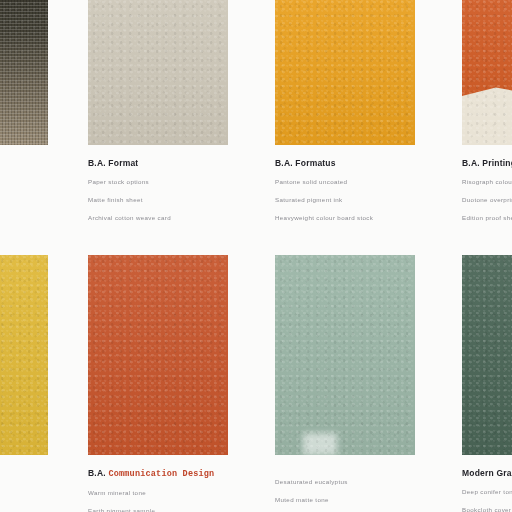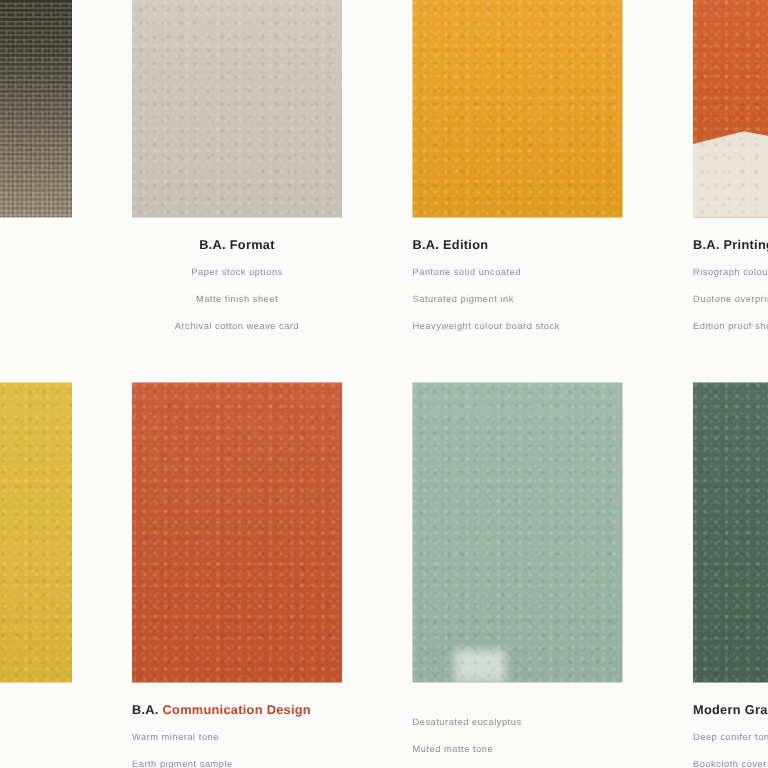--- a/index.html
+++ b/index.html
@@ -64,21 +64,21 @@
   .title{
     font-size:8.5px;
     font-weight:700;
     color:#24242a;
     letter-spacing:.2px;
     line-height:1.2;
     white-space:nowrap;
     overflow:hidden;
     filter:blur(.45px);
   }
-  .title .accent-red{color:#c0452a;font-weight:700;}
+  .title .accent-red{color:#c0452a;font-weight:700;font-family:Liberation Mono, monospace;}
   .line{
     margin-top:11px;
     font-size:6.2px;
     color:#8c8c92;
     letter-spacing:.35px;
     line-height:1.1;
     white-space:nowrap;
     overflow:hidden;
     filter:blur(.5px);
   }
@@ -91,34 +91,34 @@
   <div class="card" style="left:-40px;top:0;width:88px;">
     <div class="swatch weave" style="height:145px;background:linear-gradient(180deg,#2f2d22 0%,#3b382c 22%,#6b6250 58%,#9b8d76 100%);"></div>
     <div class="caption">
       <div class="title"></div>
       <div class="line"></div>
       <div class="line"></div>
       <div class="line">Dispo</div>
     </div>
   </div>
 
-  <div class="card" style="left:88px;top:0;width:140px;text-align:center;">
+  <div class="card" style="left:88px;top:0;width:140px;">
     <div class="swatch" style="height:145px;background:#cdc7b8;"></div>
     <div class="caption">
       <div class="title">B.A. Format</div>
       <div class="line">Paper stock options</div>
       <div class="line">Matte finish sheet</div>
       <div class="line">Archival cotton weave card</div>
     </div>
   </div>
 
   <div class="card" style="left:275px;top:0;width:140px;">
     <div class="swatch" style="height:145px;background:#e8a01f;"></div>
     <div class="caption">
-      <div class="title">B.A. Edition</div>
+      <div class="title">B.A. Formatus</div>
       <div class="line">Pantone solid uncoated</div>
       <div class="line">Saturated pigment ink</div>
       <div class="line">Heavyweight colour board stock</div>
     </div>
   </div>
 
   <div class="card" style="left:462px;top:0;width:140px;">
     <div class="swatch" style="height:145px;background:#cf5a24;">
       <div class="wedge"></div>
     </div>

